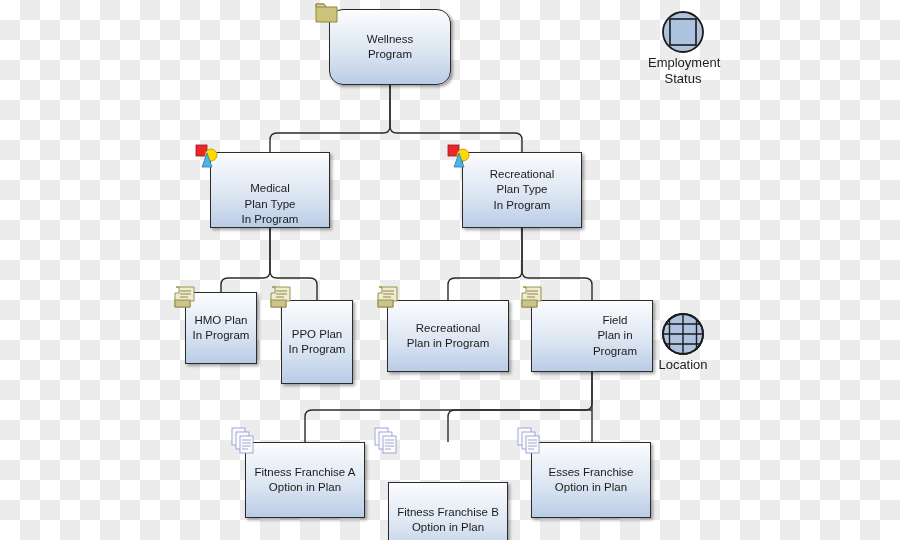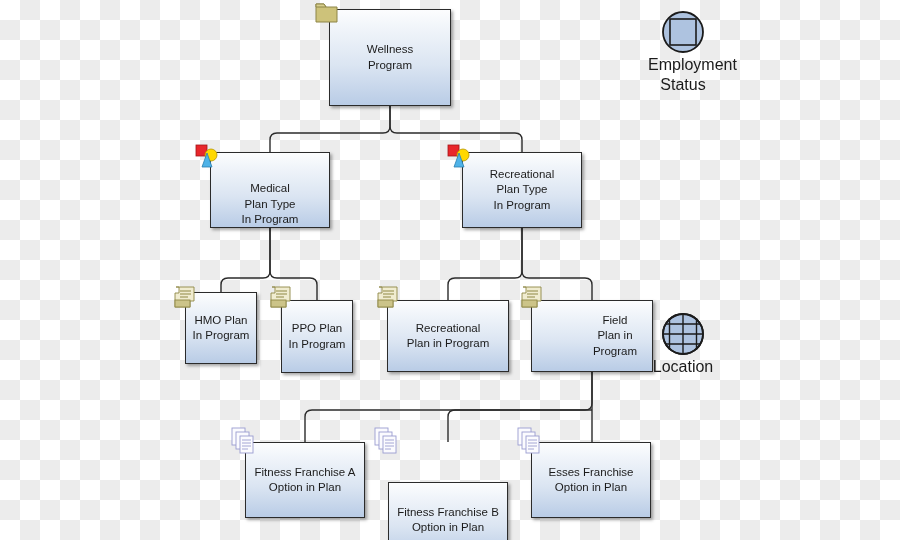--- a/index.html
+++ b/index.html
@@ -32,21 +32,21 @@
     line-height:1.32;
     z-index:3;
   }
   .node .lbl{display:block;padding:0 4px;}
   
   .ico{position:absolute;z-index:5;}
   .ico svg{display:block;}
   
   .attr{position:absolute;z-index:4;text-align:center;width:70px;}
   .attr .cap{
-    font-size:16px;color:#1b1b1b;margin-top:1px;display:block;line-height:1.25;
+    font-size:13px;color:#1b1b1b;margin-top:1px;display:block;line-height:1.25;
     white-space:pre-line;
     text-align:center;
   }
   .attr .orb{margin:0 auto;display:block;}
 </style>
 </head>
 <body>
 
 <div id="canvas">
 
@@ -61,21 +61,21 @@
 
       <path d="M522,228 L522,271 Q522,278 515,278 L455,278 Q448,278 448,285 L448,300"></path>
       <path d="M522,228 L522,271 Q522,278 529,278 L585,278 Q592,278 592,285 L592,300"></path>
 
       <path d="M592,372 L592,403 Q592,410 585,410 L312,410 Q305,410 305,417 L305,442"></path>
       <path d="M592,410 L455,410 Q448,410 448,417 L448,442"></path>
       <path d="M592,372 L592,442"></path>
     </g>
   </svg>
 
-  <div class="node" style="left:329px;top:9px;width:122px;height:97px;">
+  <div class="node" style="left:329px;top:9px;width:122px;height:76px;border-radius:14px;">
     <span class="lbl" style="white-space: pre-line;">Wellness
 Program</span>
   </div>
   <div class="ico" style="left:315px;top:-1px;">
     <svg width="28" height="26" viewBox="0 0 28 26">
       <path d="M1,5 L1,23 L22,23 L22,8 L11,8 L9,5 Z" fill="#cdc27a" stroke="#8d8546" stroke-width="1"></path>
       <path d="M1,5 L9,5 L11,8 L1,8 Z" fill="#d8cf8e" stroke="#8d8546" stroke-width="1"></path>
     </svg>
   </div>
 
@@ -110,21 +110,21 @@
 In Program</span>
   </div>
   <div class="ico" style="left:172px;top:285px;">
     <svg width="26" height="26" viewBox="0 0 26 26">
       <path d="M4,2 L22,2 L22,16 L18,16 L18,22 L3,22 L3,8 L7,8 L7,2 Z" fill="#f0ecd0" stroke="#8f8845" stroke-width=".9"></path>
       <rect x="3" y="15" width="15" height="7" fill="#ccc489" stroke="#8f8845" stroke-width=".9"></rect>
       <path d="M8,6 L19,6 M8,9 L19,9 M8,12 L16,12" stroke="#8f8845" stroke-width="1"></path>
     </svg>
   </div>
 
-  <div class="node" style="left:281px;top:300px;width:72px;height:73px;">
+  <div class="node" style="left:281px;top:300px;width:72px;height:84px;">
     <span class="lbl" style="white-space: pre-line;">PPO Plan
 In Program</span>
   </div>
   <div class="ico" style="left:268px;top:285px;">
     <svg width="26" height="26" viewBox="0 0 26 26">
       <path d="M4,2 L22,2 L22,16 L18,16 L18,22 L3,22 L3,8 L7,8 L7,2 Z" fill="#f0ecd0" stroke="#8f8845" stroke-width=".9"></path>
       <rect x="3" y="15" width="15" height="7" fill="#ccc489" stroke="#8f8845" stroke-width=".9"></rect>
       <path d="M8,6 L19,6 M8,9 L19,9 M8,12 L16,12" stroke="#8f8845" stroke-width="1"></path>
     </svg>
   </div>

